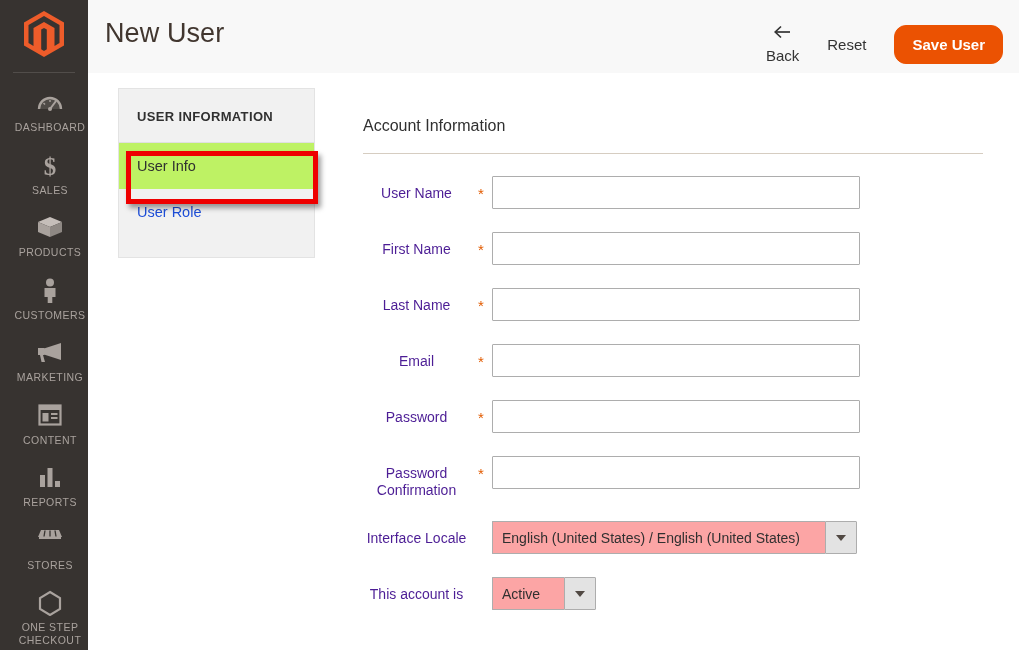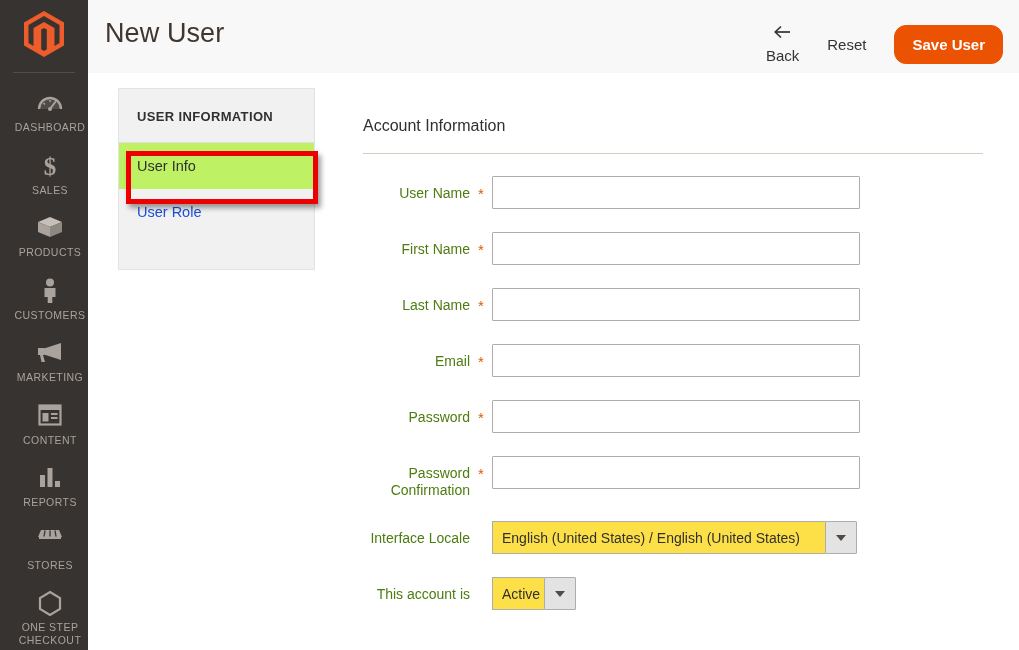--- a/index.html
+++ b/index.html
@@ -102,21 +102,21 @@
     width: 931px; height: 577px;
     background: #ffffff;
   }
 
   
   #info-panel {
     position: absolute; left: 30px; top: 15px;
     width: 197px;
     background: #f1f1f1;
     border: 1px solid #e3e3e3;
-    padding-bottom: 34px;
+    padding-bottom: 22px;
   }
   #info-panel-title {
     font-size: 13px; font-weight: bold;
     color: #303030;
     letter-spacing: .35px;
     padding: 20px 0 18px 18px;
     border-bottom: 1px solid #e0e0e0;
   }
   .panel-item {
     display: block;
@@ -152,23 +152,23 @@
     font-weight: 400;
   }
   .field-row {
     display: flex;
     align-items: flex-start;
     margin-top: 22px;
     min-height: 34px;
   }
   .field-label {
     width: 107px;
-    text-align: right;
+    text-align: center;
     font-size: 14px;
-    color: #4d7c0f;
+    color: #4c1d95;
     line-height: 17px;
     padding-top: 9px;
   }
   .req-star {
     width: 22px;
     text-align: center;
     color: #e25b00;
     font-size: 15px;
     padding-top: 9px;
     flex: 0 0 22px;
@@ -185,21 +185,21 @@
     outline: none;
   }
   .select-wrap {
     display: flex;
     align-items: stretch;
     height: 33px;
   }
   .select-value {
     border: 1px solid #adadad;
     border-right: none;
-    background: #fde047;
+    background: #fca5a5;
     font-size: 14px;
     color: #303030;
     padding: 0 9px;
     display: flex; align-items: center;
     border-radius: 1px 0 0 1px;
     cursor: pointer;
     white-space: nowrap;
   }
   .select-btn {
     width: 32px;
@@ -209,21 +209,21 @@
     cursor: pointer;
     border-radius: 0 1px 1px 0;
   }
   .caret {
     width: 0; height: 0;
     border-left: 5px solid transparent;
     border-right: 5px solid transparent;
     border-top: 6px solid #514943;
   }
   .w-locale { width: 333px; }
-  .w-status { width: 52px; }
+  .w-status { width: 72px; }
 </style>
 </head>
 <body>
 
 <div id="app">
 
   <div id="sidebar">
 
     <div id="logo-wrap">
       <span>

